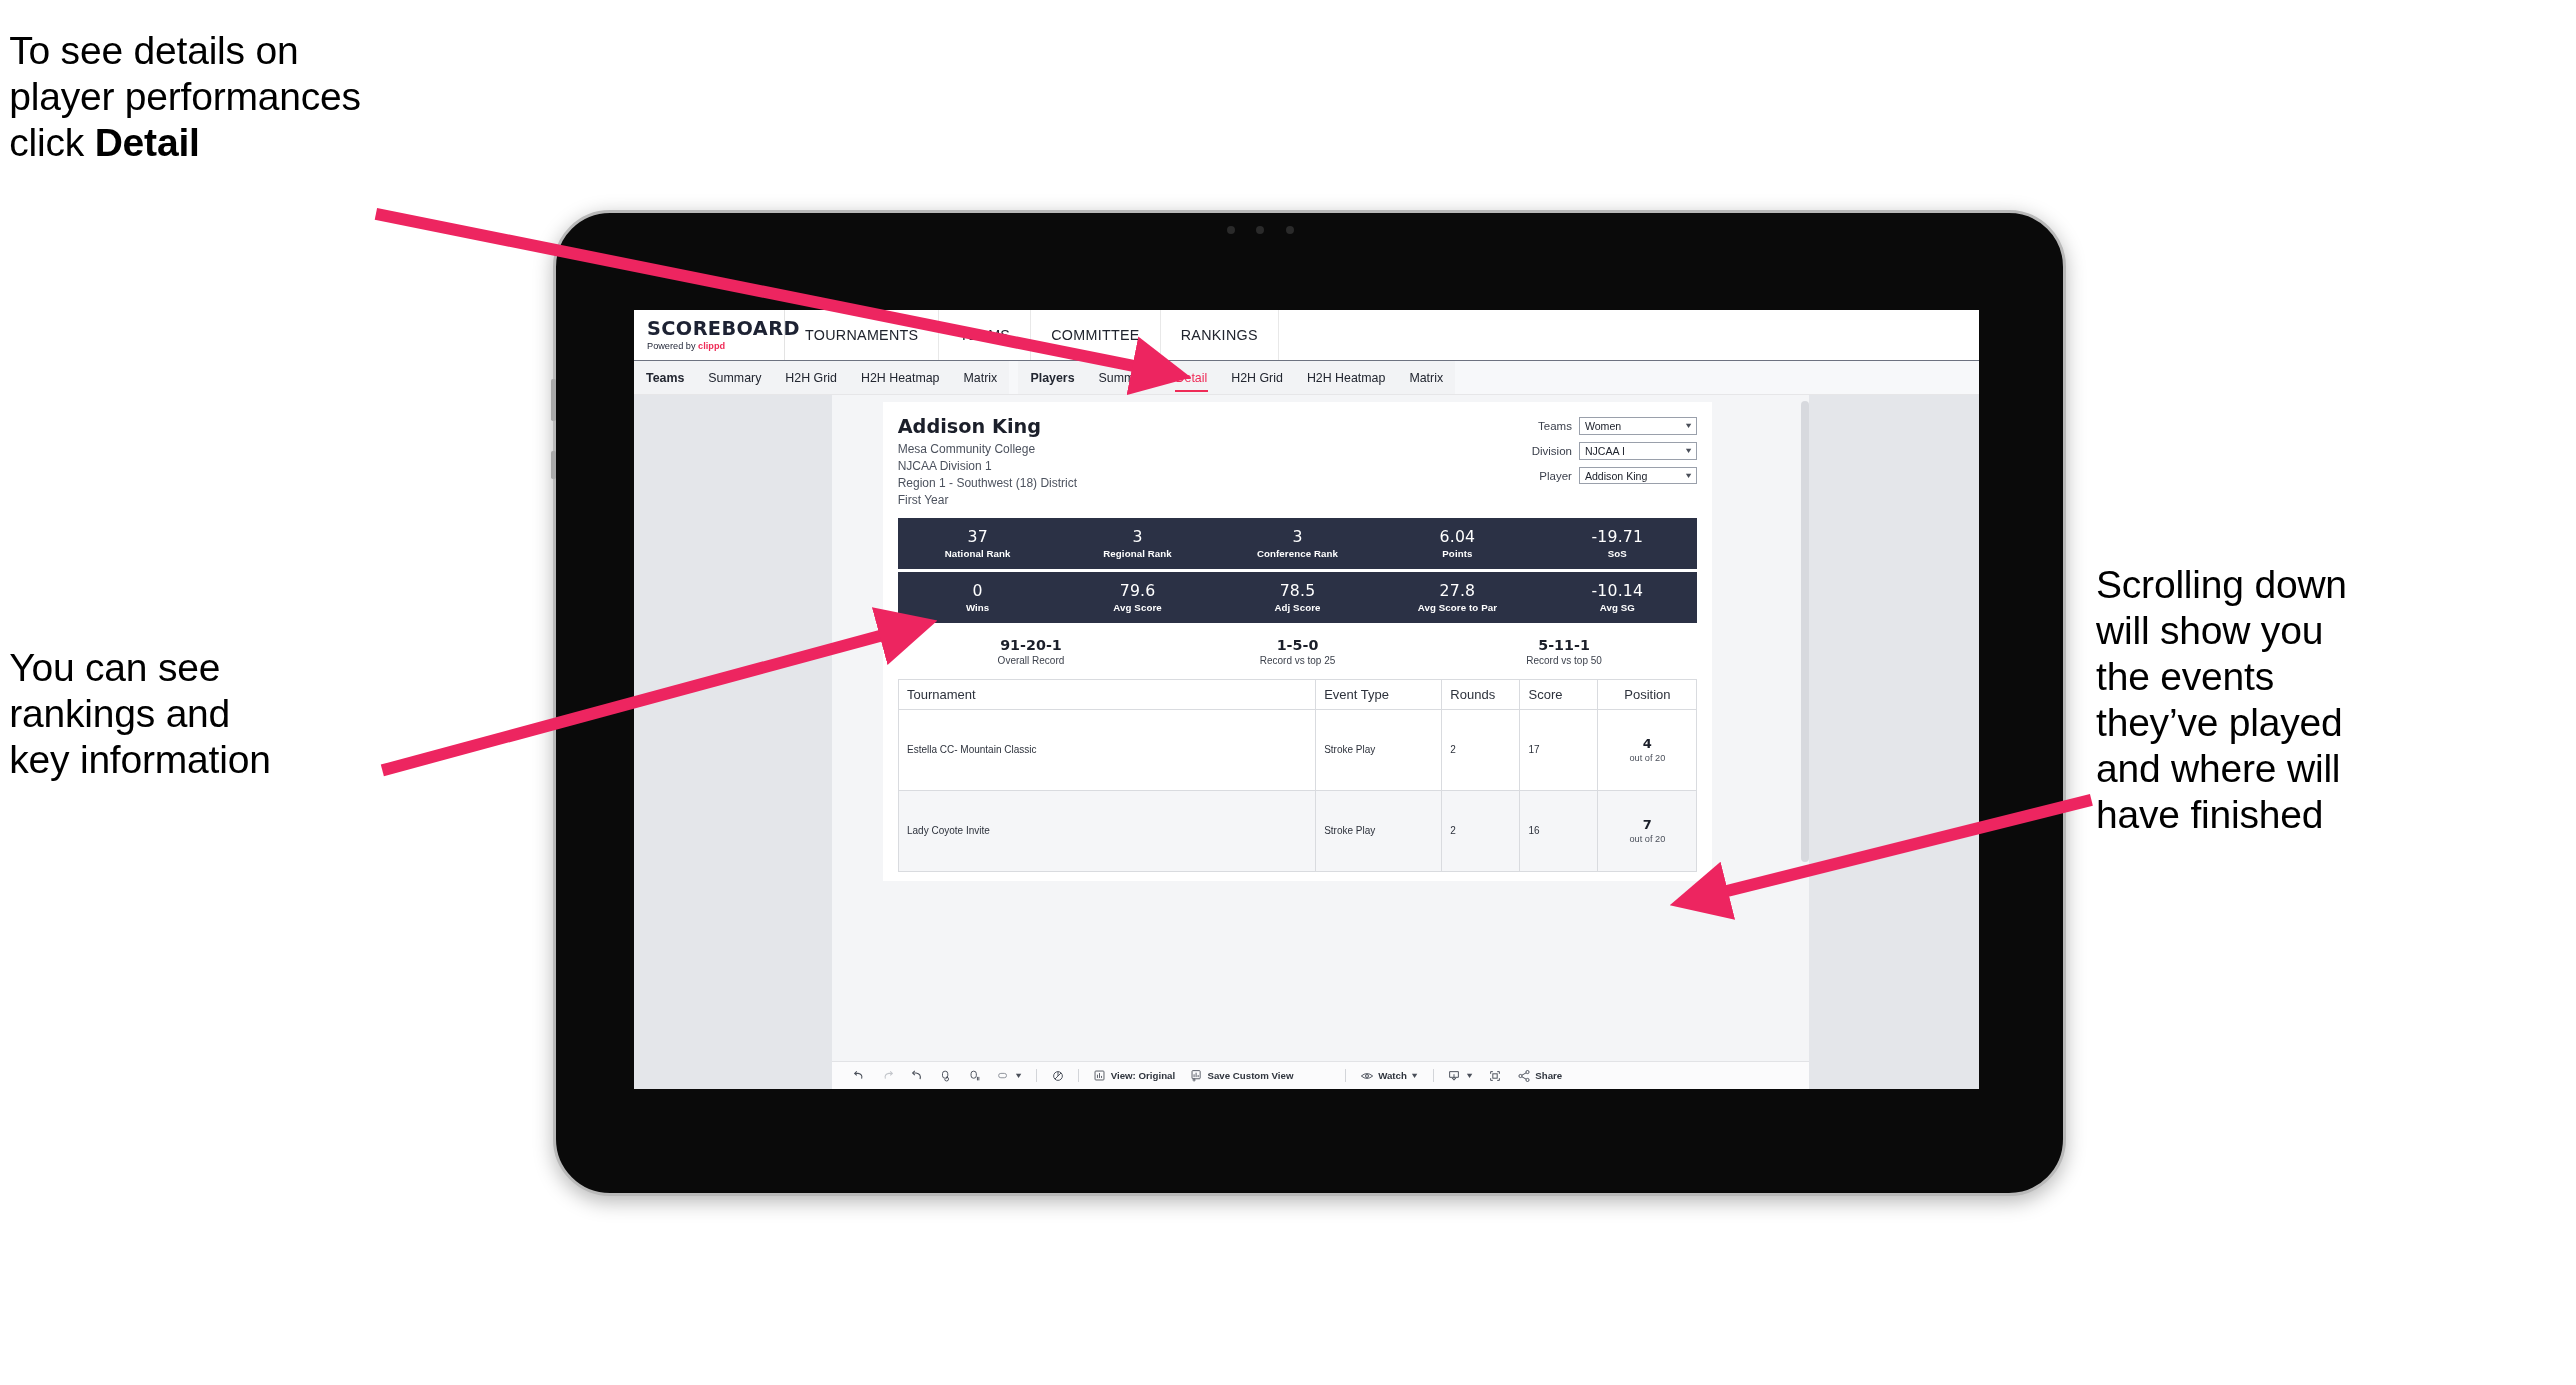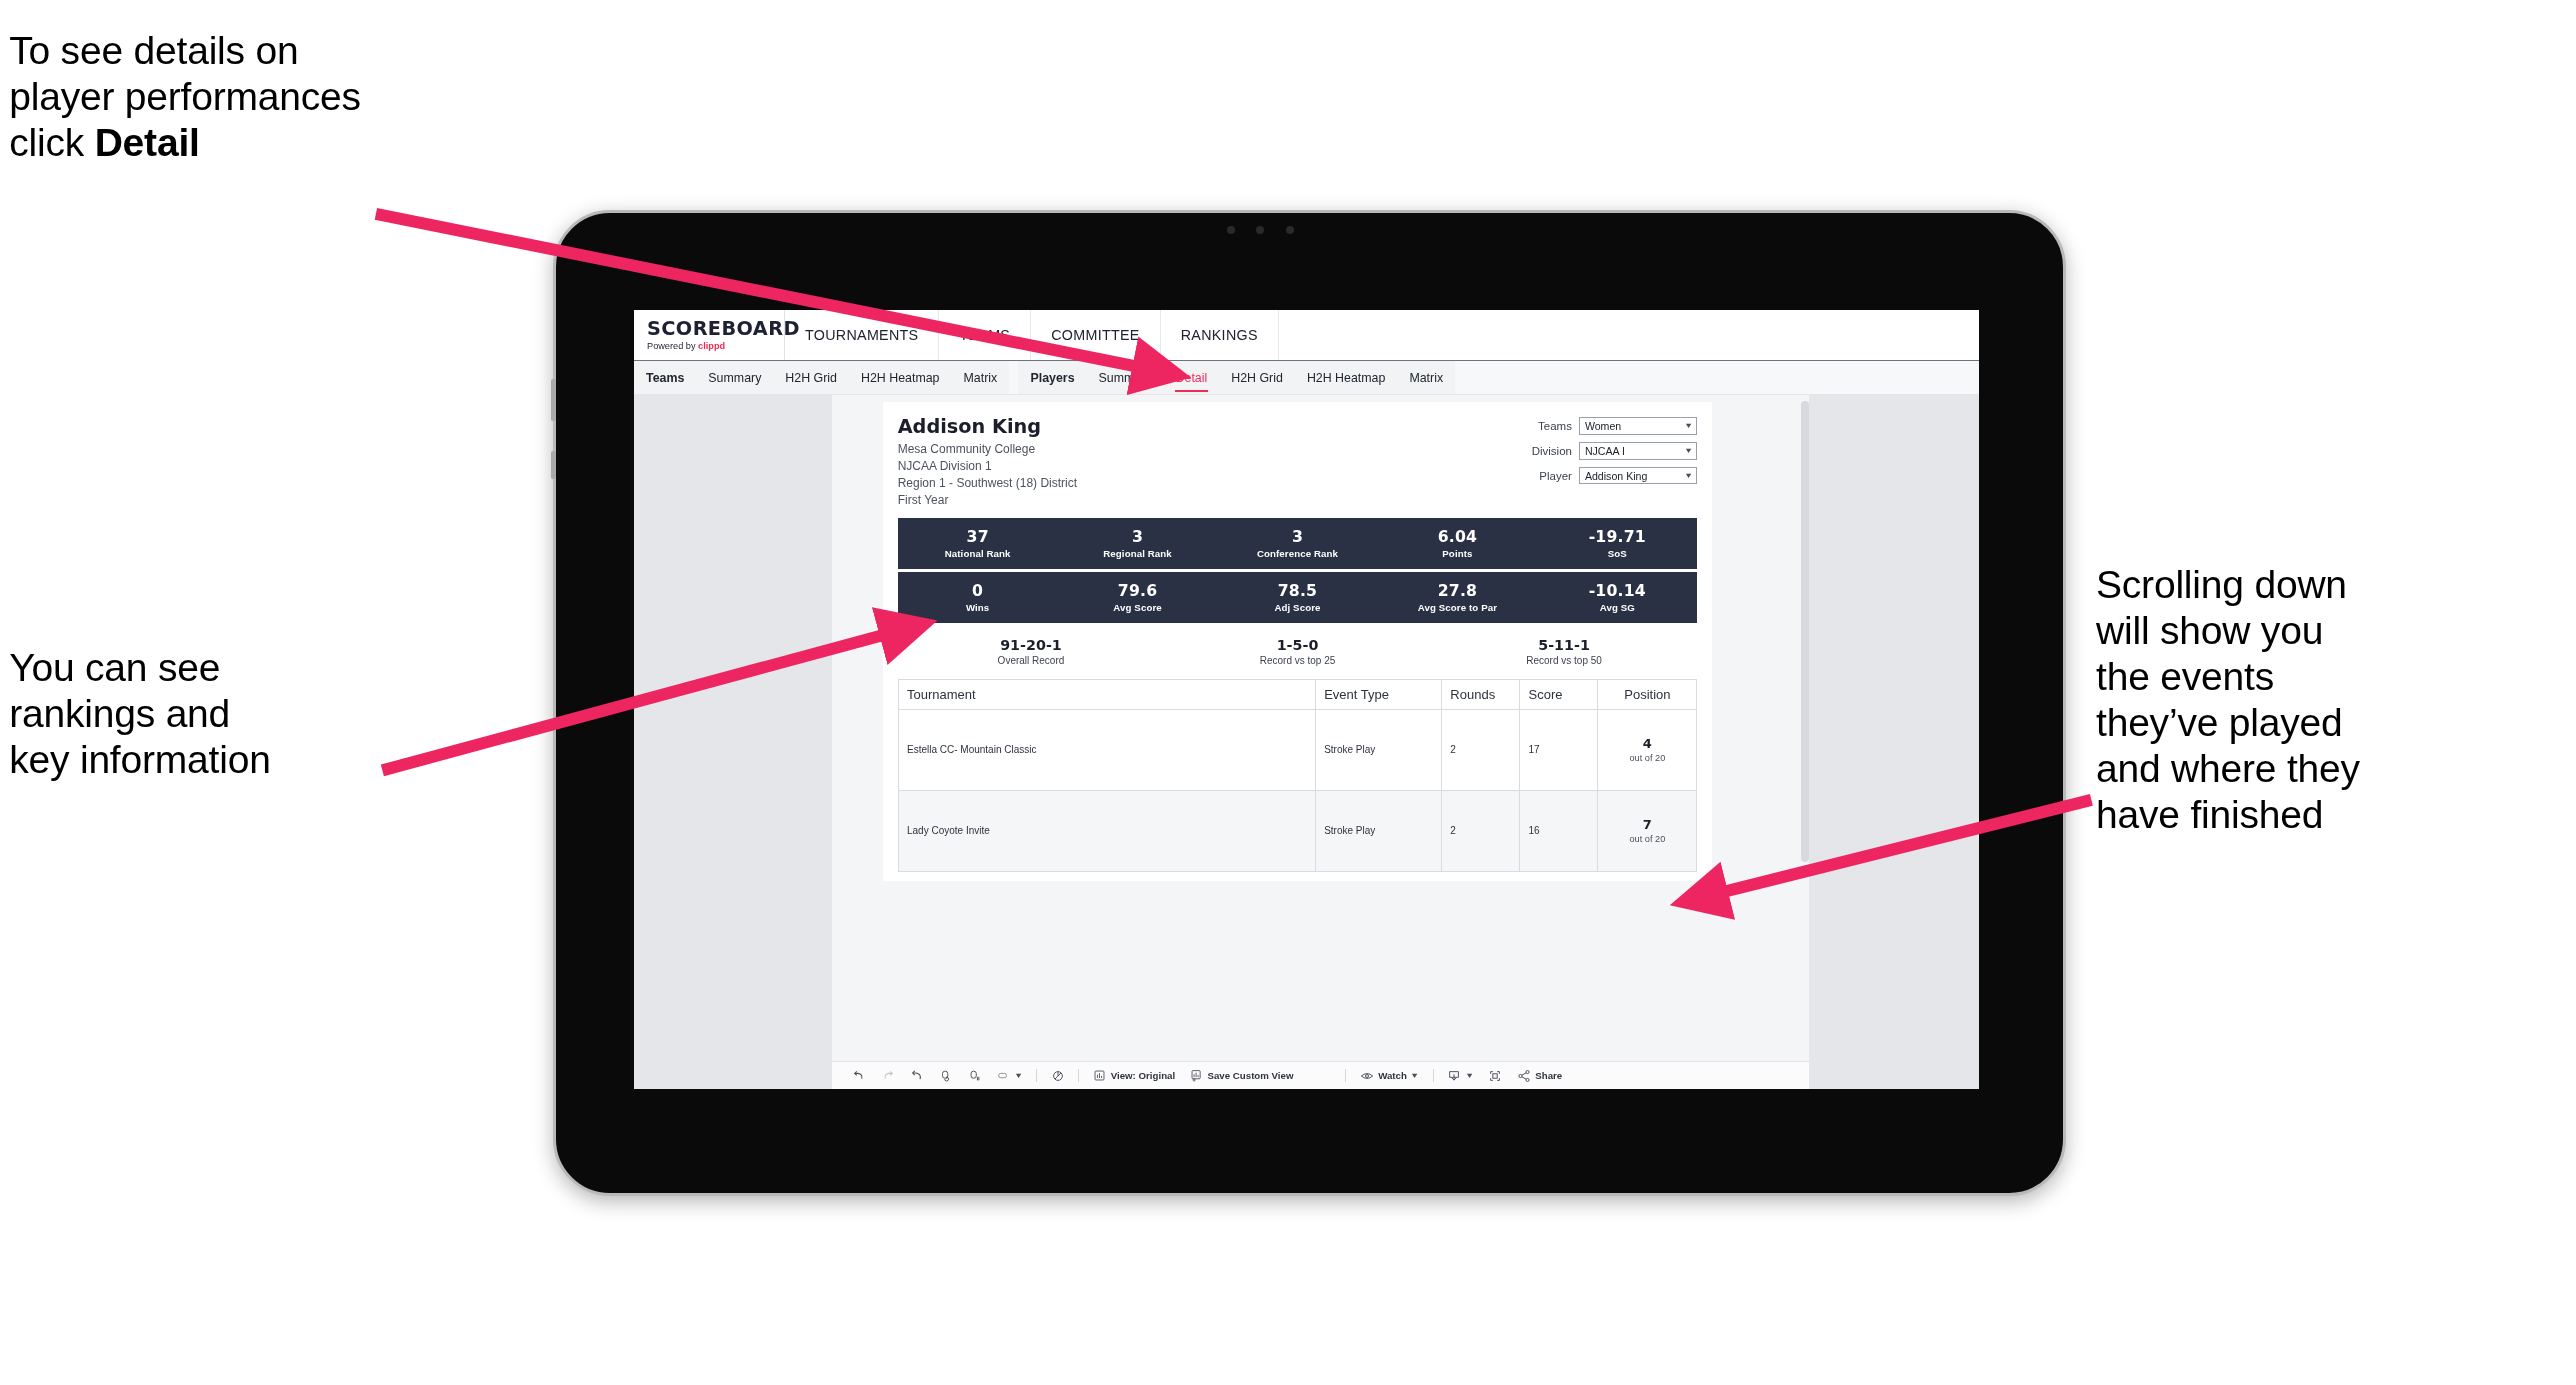--- a/index.html
+++ b/index.html
@@ -135,21 +135,21 @@
   .caret { font-size: 7.4px; color: #4a4f59; transform: scaleX(1.25); }
 
   
   .statbar {
     background: #2b3145; display: flex; margin-top: 8.3px; padding: 11px 0 10px 0;
   }
   .statbar.second { margin-top: 2.8px; }
   .stat { flex: 1; text-align: center; color: #ffffff; }
   .stat-val {
     font-family: "DejaVu Sans", sans-serif;
-    font-size: 15.7px; font-weight: 700; line-height: 1.05; letter-spacing: 0.2px;
+    font-size: 15.7px; font-weight: 400; line-height: 1.05; letter-spacing: 0.2px;
   }
   .stat-lbl { font-size: 9.7px; font-weight: 700; margin-top: 2.8px; letter-spacing: 0.1px; }
 
   
   .recordrow { display: flex; padding: 14.7px 0 13px 0; }
   .rec { flex: 1; text-align: center; }
   .rec-val {
     font-family: "DejaVu Sans", sans-serif;
     font-size: 14.3px; font-weight: 700; color: #1b1f2a; line-height: 1.05;
   }
@@ -205,21 +205,21 @@
     <div>You can see</div>
     <div>rankings and</div>
     <div>key information</div>
   </div>
 
   <div class="callout" id="callout-scrolling">
     <div>Scrolling down</div>
     <div>will show you</div>
     <div>the events</div>
     <div>they’ve played</div>
-    <div>and where they</div>
+    <div>and where will</div>
     <div>have finished</div>
   </div>
 
   <div id="tablet">
     <div class="cam-dot" style="left:671px; top:13px;"></div>
     <div class="cam-dot" style="left:700px; top:13px;"></div>
     <div class="cam-dot" style="left:730px; top:13px;"></div>
     <div class="side-btn" style="left:-4.6px; top:166px; width:4.6px; height:42px;"></div>
     <div class="side-btn" style="left:-4.6px; top:238px; width:4.6px; height:28px;"></div>
 

